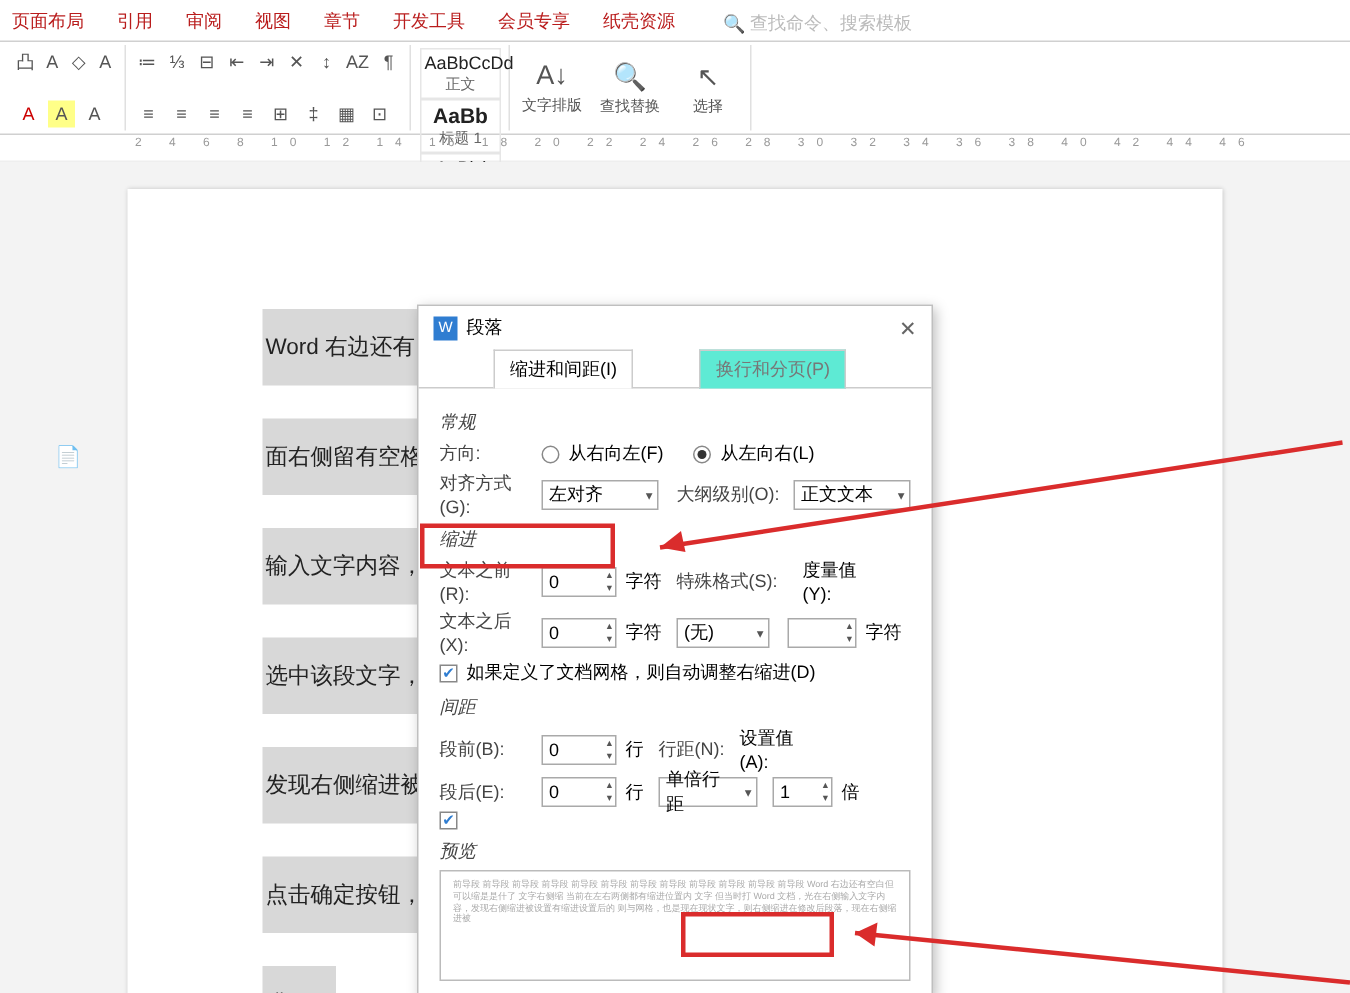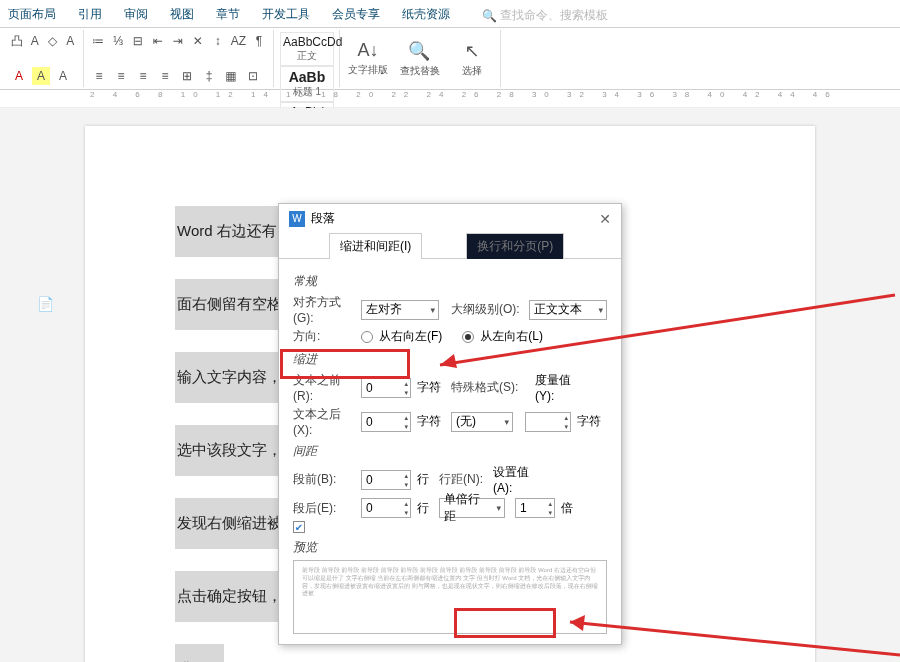--- a/index.html
+++ b/index.html
@@ -1,20 +1,20 @@
 <!DOCTYPE html>
 <html><head>
 <meta charset="utf-8">
 <style>
 * { box-sizing: border-box; margin: 0; padding: 0; font-family: "Microsoft YaHei", sans-serif; }
 body { background: #fff; width: 900px; height: 662px; overflow: hidden; position: relative; }
 
 
 .tabs { display: flex; gap: 18px; padding: 4px 6px 0; font-size: 12px; border-bottom: 1px solid #d0d0d0; }
-.tab { padding: 2px 2px 4px; color: #0c4a6e; cursor: pointer; }
+.tab { padding: 2px 2px 4px; color: #b91c1c; cursor: pointer; }
 .search-box { margin-left: 12px; font-size: 12px; color: #bbb; display: flex; align-items: center; gap: 3px; }
 
 
 .ribbon { display: flex; border-bottom: 1px solid #d0d0d0; background: #fff; height: 62px; padding: 2px 4px; }
 .rgroup { border-right: 1px solid #e0e0e0; padding: 2px 6px; display: flex; flex-direction: column; justify-content: space-between; }
 .iconrow { display: flex; gap: 4px; align-items: center; }
 .icbtn { width: 18px; height: 18px; display: flex; align-items: center; justify-content: center; font-size: 12px; color: #555; border: 1px solid transparent; }
 .styles { display: flex; }
 .style-card { width: 54px; text-align: center; font-size: 10px; color: #666; padding: 2px; border: 1px solid #e6e6e6; margin-right: -1px; }
 .style-prev { font-size: 12px; color: #222; }
@@ -29,21 +29,21 @@
 .eye { position: absolute; left: -48px; top: 170px; font-size: 14px; color: #888; }
 .para { font-size: 15px; color: #222; margin-bottom: 22px; background: #d8d8d8; display: inline-block; padding: 16px 2px; }
 
 
 .dialog { position: absolute; left: 278px; top: 203px; width: 344px; background: #fff; border: 1px solid #bfbfbf; box-shadow: 2px 2px 8px rgba(0,0,0,.25); font-size: 12px; z-index: 10; }
 .dlg-title { display: flex; align-items: center; justify-content: space-between; padding: 6px 10px; }
 .dlg-title .left { display: flex; align-items: center; gap: 6px; }
 .dlg-title .logo { width: 16px; height: 16px; background: #2f7dd1; color: #fff; font-size: 10px; display: flex; align-items: center; justify-content: center; }
 .dlg-tabs { display: flex; border-bottom: 1px solid #ccc; padding: 0 10px; }
 .dlg-tab { padding: 4px 10px; border: 1px solid #ccc; border-bottom: none; margin-right: 4px; background: #fff; margin-bottom: -1px; margin-left: 40px; }
-.dlg-tab.inactive { background: #0f172a; color: #777; }
+.dlg-tab.inactive { background: #5eead4; color: #777; }
 .dlg-body { padding: 8px 14px 10px; }
 .section-label { color: #444; margin: 6px 0 4px; font-style: italic; }
 .frow { display: flex; align-items: center; gap: 6px; margin: 3px 0; }
 .flab { width: 62px; color: #444; text-align: left; }
 .sel { border: 1px solid #a9a9a9; height: 20px; background: #fff; padding: 0 16px 0 4px; position: relative; display: inline-flex; align-items: center; }
 .sel::after { content: "▾"; position: absolute; right: 3px; font-size: 9px; color: #555; }
 .spin { border: 1px solid #a9a9a9; height: 20px; width: 50px; background: #fff; padding: 0 14px 0 4px; position: relative; display: inline-flex; align-items: center; }
 .spin::after { content: "▴\A▾"; white-space: pre; position: absolute; right: 2px; top: 0; font-size: 7px; line-height: 9px; color: #555; }
 .radio { width: 12px; height: 12px; border: 1px solid #888; border-radius: 50%; display: inline-flex; align-items: center; justify-content: center; }
 .radio.checked::after { content: ""; width: 6px; height: 6px; background: #333; border-radius: 50%; }
@@ -161,48 +161,52 @@
     </div>
     <span style="font-size:14px;color:#666">✕</span>
   </div>
   <div class="dlg-tabs">
     <div class="dlg-tab">缩进和间距(I)</div>
     <div class="dlg-tab inactive">换行和分页(P)</div>
   </div>
   <div class="dlg-body">
     <div class="section-label">常规</div>
     <div class="frow">
-      <span class="flab">对齐方式(G):</span>
-      <span class="sel" style="width:78px">左对齐</span>
-      <span class="flab" style="width:72px;margin-left:6px">大纲级别(O):</span>
-      <span class="sel" style="width:78px">正文文本</span>
-    </div>
-    <div class="frow">
       <span class="flab">方向:</span>
       <span class="radio"></span>
       <span>从右向左(F)</span>
       <span class="radio checked" style="margin-left:14px"></span>
       <span>从左向右(L)</span>
     </div>
+    <div class="frow">
+      <span class="flab">对齐方式(G):</span>
+      <span class="sel" style="width:78px">左对齐</span>
+      <span class="flab" style="width:72px;margin-left:6px">大纲级别(O):</span>
+      <span class="sel" style="width:78px">正文文本</span>
+    </div>
 
     <div class="section-label">缩进</div>
     <div class="frow">
       <span class="flab">文本之前(R):</span>
       <span class="spin">0</span>
       <span>字符</span>
       <span class="flab" style="width:72px;margin-left:4px">特殊格式(S):</span>
       <span style="width:52px;margin-left:6px">度量值(Y):</span>
     </div>
     <div class="frow">
       <span class="flab">文本之后(X):</span>
       <span class="spin">0</span>
       <span>字符</span>
       <span class="sel" style="width:62px;margin-left:4px">(无)</span>
       <span class="spin" style="width:46px;margin-left:6px"></span>
       <span>字符</span>
+    </div>
+    <div class="frow">
+      <span class="chk checked"></span>
+      <span>如果定义了文档网格，则自动调整右缩进(D)</span>
     </div>
 
     <div class="section-label">间距</div>
     <div class="frow">
       <span class="flab">段前(B):</span>
       <span class="spin">0</span>
       <span>行</span>
       <span class="flab" style="width:48px;margin-left:4px">行距(N):</span>
       <span style="width:52px;">设置值(A):</span>
     </div>

